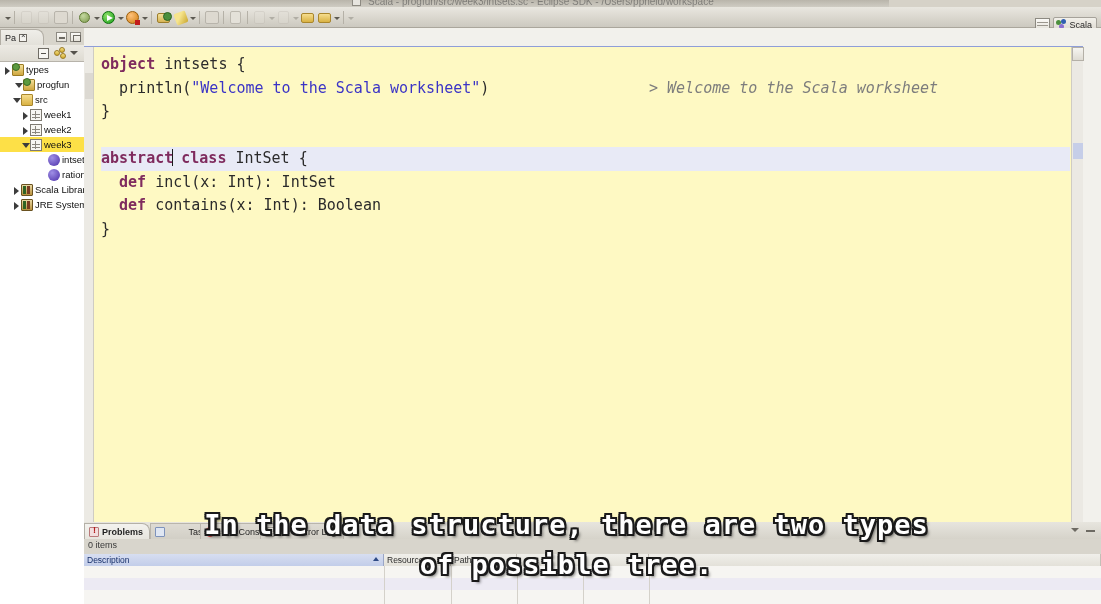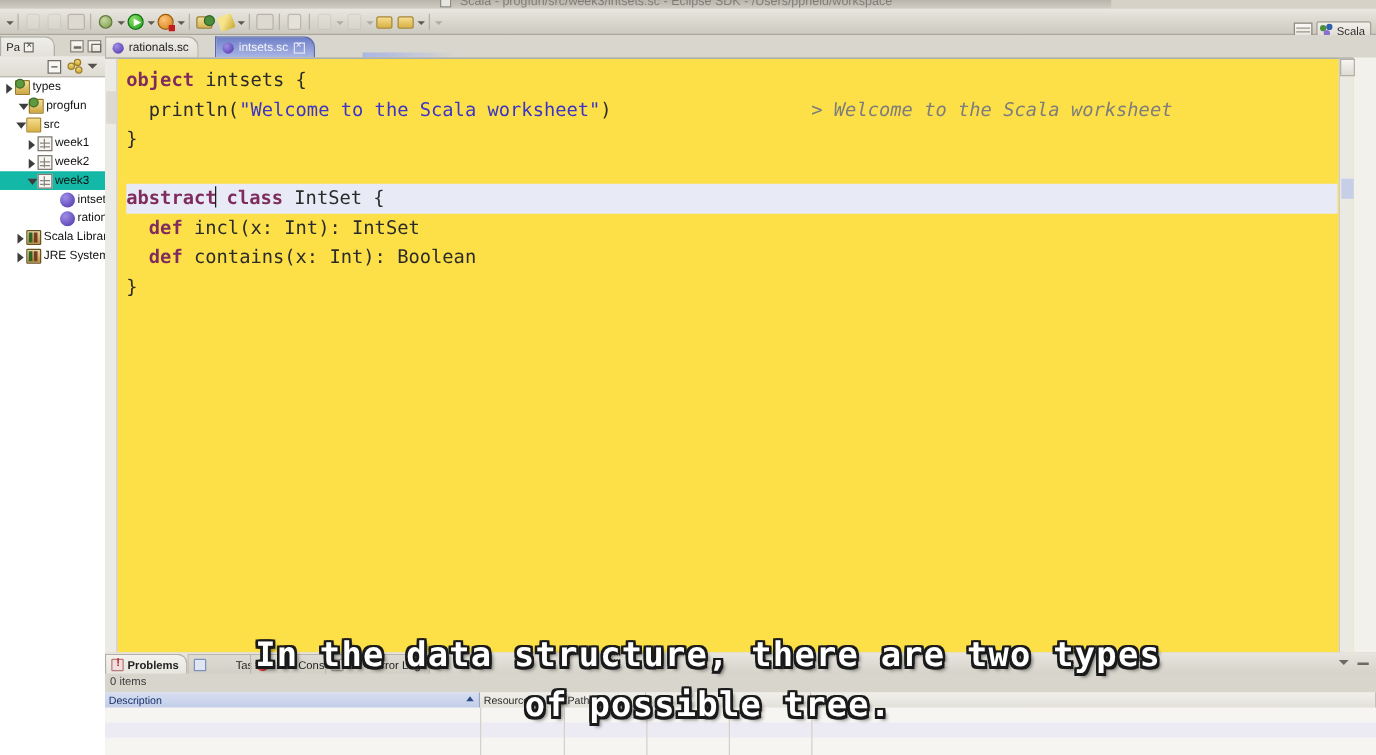--- a/index.html
+++ b/index.html
@@ -102,21 +102,21 @@
   .lv-toolbar { position:absolute; left:0; top:17px; width:84px; height:17px; background:linear-gradient(#eceae4,#dedbd2); border-bottom:1px solid #b7b3aa; }
   .lvt-collapse { position:absolute; left:38px; top:3px; width:11px; height:11px; border:1px solid #6f6c65; background:#f7f6f2; }
   .lvt-collapse::after{ content:""; position:absolute; left:2px; top:4px; width:5px; height:1px; background:#55524c; }
   .lvt-link { position:absolute; left:54px; top:2px; width:13px; height:13px; }
   .lvt-link i { position:absolute; width:6px; height:6px; border-radius:50%; background:linear-gradient(#f5e083,#cfa92f); border:1px solid #9b7b23; }
   .lvt-menu { position:absolute; left:70px; top:6px; width:0; height:0;
     border-left:4px solid transparent; border-right:4px solid transparent; border-top:4px solid #55524c; }
 
   .tree { position:absolute; left:0; top:34px; width:84px; height:542px; background:#ffffff; overflow:hidden; }
   .trow { position:relative; height:15px; display:flex; align-items:center; white-space:nowrap; font-size:9.5px; color:#111; }
-  .trow.sel { background:#14b8a6; }
+  .trow.sel { background:#fde047; }
   .twist { width:9px; height:15px; position:relative; flex:0 0 9px; }
   .twist.closed::after { content:""; position:absolute; left:2px; top:5px;
      border-top:4px solid transparent; border-bottom:4px solid transparent; border-left:5px solid #3c3c3c; }
   .twist.open::after { content:""; position:absolute; left:1px; top:6px;
      border-left:4px solid transparent; border-right:4px solid transparent; border-top:5px solid #3c3c3c; }
   .tico { width:12px; height:12px; position:relative; flex:0 0 12px; margin-right:2px; }
   .tico.proj { background:linear-gradient(#f3e09a,#cfa73f); border:1px solid #9b7b23; border-radius:1px; }
   .tico.proj::after { content:""; position:absolute; left:-1px; top:-2px; width:6px; height:6px; border-radius:50%; background:#5d9a3f; border:1px solid #3a6a26; }
   .tico.folder { background:linear-gradient(#f6dd8e,#d9b243); border:1px solid #a9862c; border-radius:1px 1px 1px 1px; }
   .tico.pkg { background:#f7f6f2; border:1px solid #7e7a72; }
@@ -138,21 +138,21 @@
   .ed-tab.inactive { left:0px; background:linear-gradient(#eeece6,#e0ddd5); border:1px solid #b6b2a9; border-bottom:none; }
   .ed-tab.active { left:88px; color:#f3f3f8;
       background:linear-gradient(#6f7fc7, #8f9ed8 55%, #aab6e4);
       border:1px solid #5b6ab0; border-bottom:none; }
   .ed-tab .dot { width:9px; height:9px; border-radius:50%; background:radial-gradient(circle at 35% 32%, #9f8fe6, #4b2fa8); flex:0 0 9px; }
   .ed-tab .xb { width:9px; height:9px; border:1px solid #dfe3f5; position:relative; }
   .ed-tab .xb::after{ content:"×"; position:absolute; left:1px; top:-4px; font-size:8px; color:#f0f2fa; }
   .ed-tab-tail { position:absolute; left:206px; top:14px; width:76px; height:4px;
       background:linear-gradient(90deg,#aab6e4, rgba(170,182,228,0)); }
 
-  .ed-body { position:absolute; left:0; top:18px; width:999px; height:476px; background:#fde047;
+  .ed-body { position:absolute; left:0; top:18px; width:999px; height:476px; background:#fef9c3;
      border-top:1px solid #8f9ed8; }
   .ed-ruler { position:absolute; left:0; top:0; width:10px; height:476px; background:#eceae4; border-right:1px solid #cfccc3; }
   .ed-ruler .mark { position:absolute; left:1px; top:26px; width:8px; height:26px; background:#dcd9d2; }
   .ed-vsb { position:absolute; right:0; top:0; width:12px; height:476px; background:#ebe9e3; border-left:1px solid #cfccc3; }
   .ed-vsb .thumb { position:absolute; left:0; top:0; width:12px; height:14px;
       background:linear-gradient(#f6f5f1,#dedbd3); border:1px solid #b4b0a7; }
   .ed-vsb .annot { position:absolute; left:1px; top:96px; width:10px; height:16px; background:#c6cee8; }
 
   .code {
     position:absolute; left:11px; top:0; right:13px; height:476px;
@@ -366,32 +366,20 @@
         </div>
         <div class="trow" style="padding-left: 12px;">
           <span class="twist closed"></span>
           <span class="tico lib"></span>
           <span class="tlabel">JRE System Li</span>
         </div>
       </div>
   </div>
 
   <div class="editor-area">
-    <div class="ed-tabbar">
-      <div class="ed-tab inactive">
-        <span class="dot"></span>
-        <span>rationals.sc</span>
-      </div>
-      <div class="ed-tab active">
-        <span class="dot"></span>
-        <span>intsets.sc</span>
-        <span class="xb"></span>
-      </div>
-      <div class="ed-tab-tail"></div>
-    </div>
 
     <div class="ed-body">
       <div class="ed-ruler">
         <div class="mark"></div>
       </div>
       <div class="code" id="code"><div class="line"><span class="kw">object</span><span class="plain"> intsets {</span></div><div class="line"><span class="plain">  println(</span><span class="str">"Welcome to the Scala worksheet"</span><span class="plain">)</span><span class="out">&gt; Welcome to the Scala worksheet</span></div><div class="line"><span class="plain">}</span></div><div class="line"><span class="plain"></span></div><div class="line current"><span class="kw">abstract</span><span class="caret"></span><span class="plain"> </span><span class="kw">class</span><span class="plain"> IntSet {</span></div><div class="line"><span class="plain">  </span><span class="kw">def</span><span class="plain"> incl(x: Int): IntSet</span></div><div class="line"><span class="plain">  </span><span class="kw">def</span><span class="plain"> contains(x: Int): Boolean</span></div><div class="line"><span class="plain">}</span></div></div>
       <div class="ed-vsb">
         <div class="thumb"></div>
         <div class="annot"></div>
       </div>

